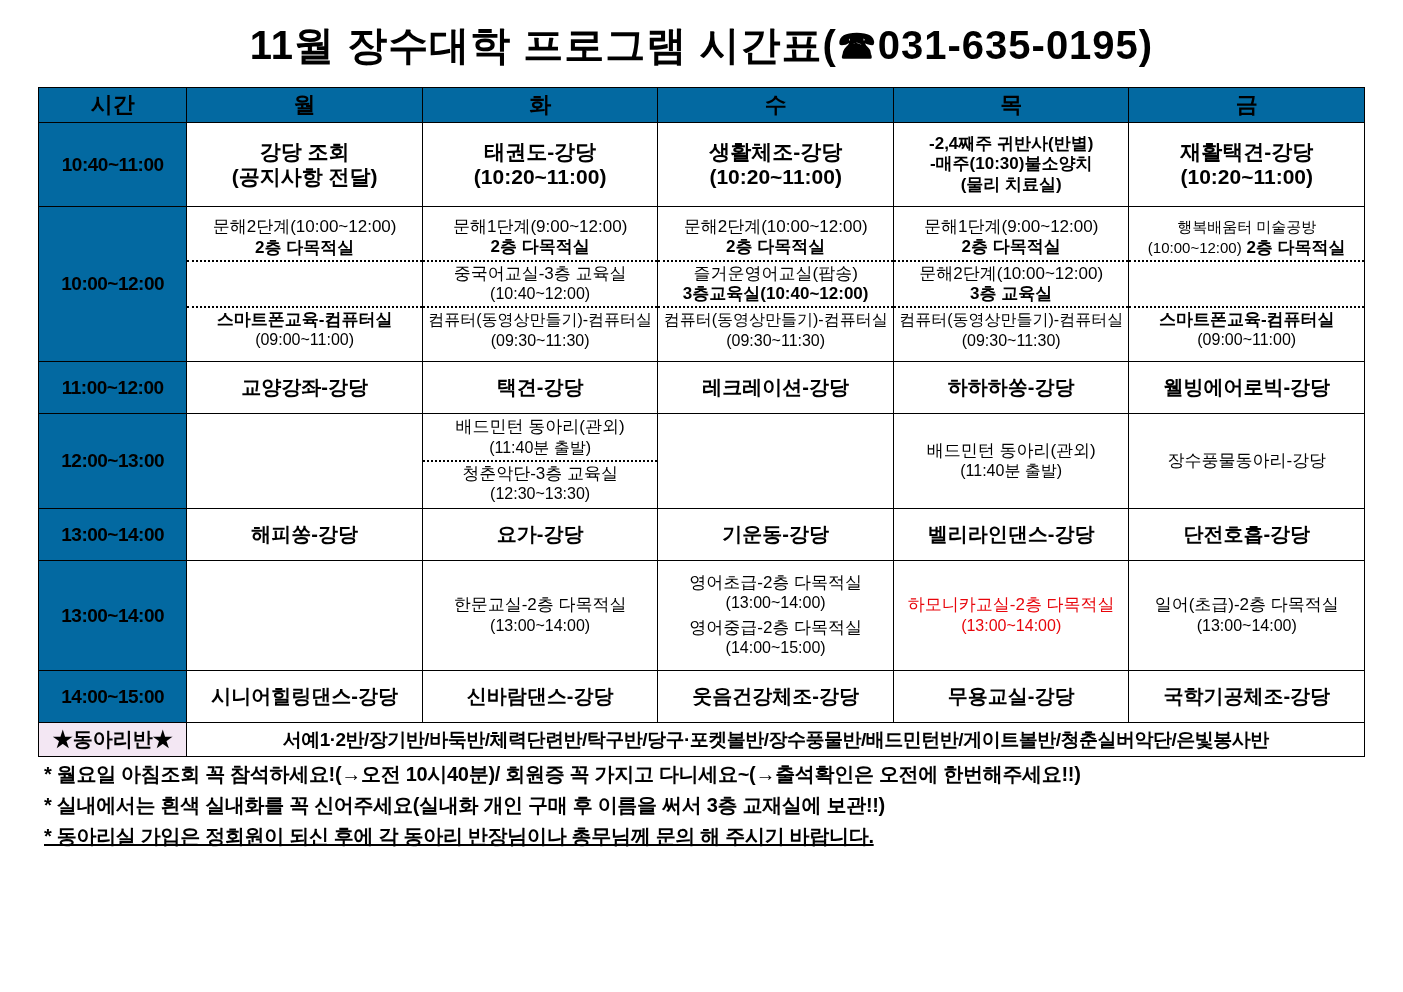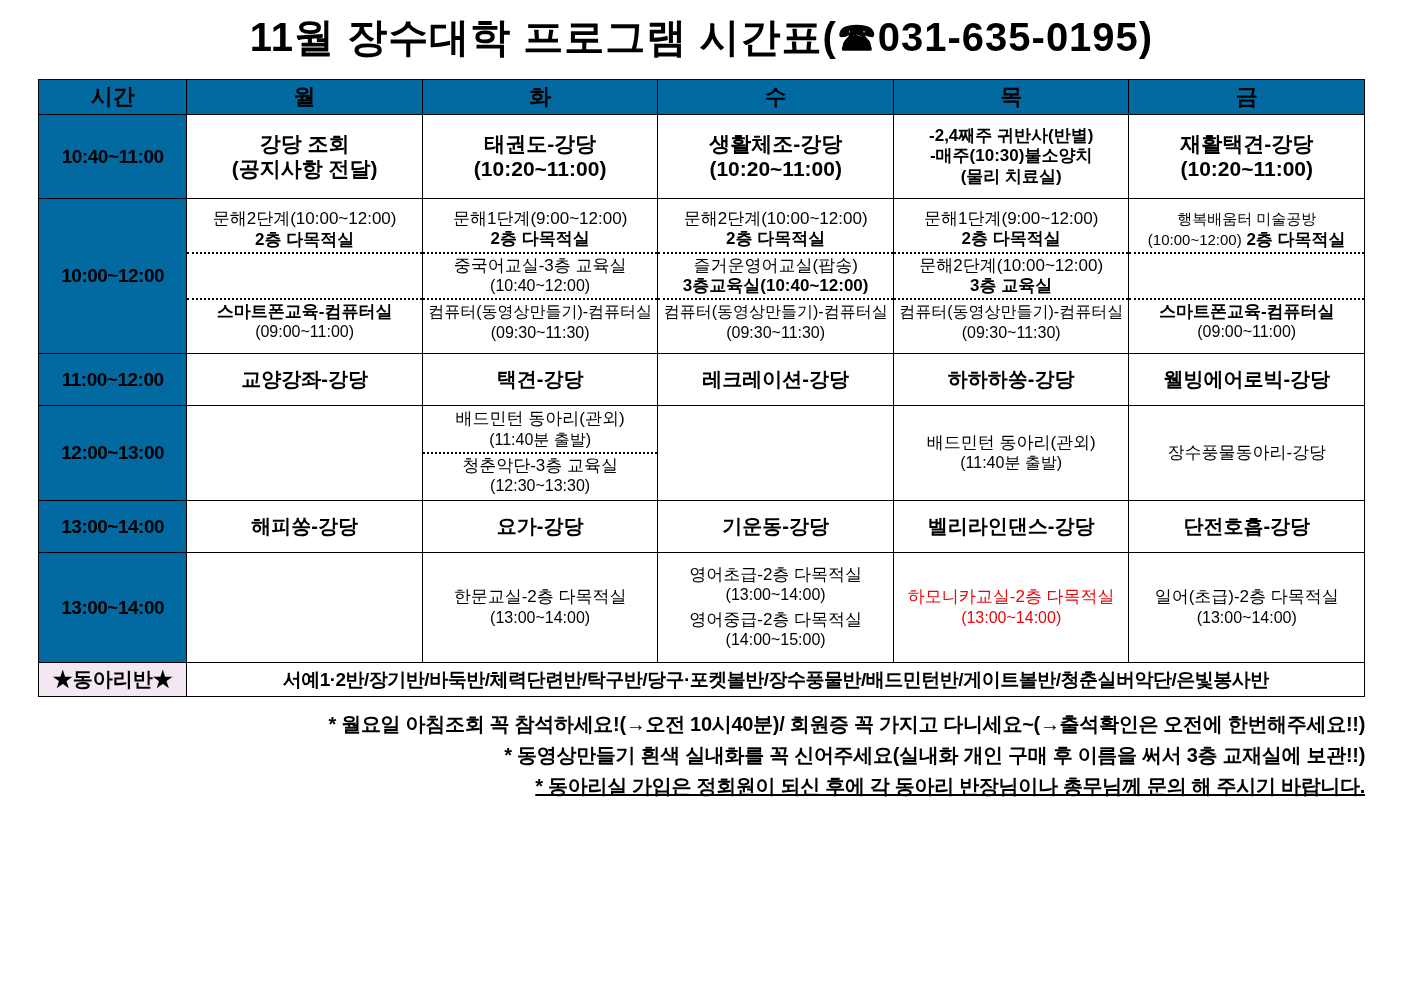--- a/index.html
+++ b/index.html
@@ -12,21 +12,21 @@
     height: 992px;
     font-family: "Liberation Sans", sans-serif;
     color: #000;
     overflow: hidden;
   }
   .page {
     width: 1403px;
     height: 992px;
     position: relative;
     box-sizing: border-box;
-    padding: 2px 38px 0 38px;
+    padding: 10px 38px 0 38px;
   }
   .title {
     text-align: center;
     font-size: 40px;
     font-weight: bold;
     letter-spacing: 1px;
     margin: 8px 0 14px 0;
     white-space: nowrap;
   }
   table.sched {
@@ -86,23 +86,22 @@
     white-space: nowrap;
   }
   td.clubs-list {
     font-size: 19px;
     font-weight: bold;
     letter-spacing: -0.5px;
     white-space: nowrap;
     padding: 2px 4px;
   }
   .notes {
-    margin-top: 12px;
+    margin-top: 2px;
     padding-left: 6px;
-    text-align: right;
   }
   .notes div {
     font-size: 20px;
     font-weight: bold;
     line-height: 1.55;
     white-space: nowrap;
     letter-spacing: -0.3px;
   }
   .uline { text-decoration: underline; }
 </style>
@@ -307,27 +306,35 @@
         <td class="sub">
           <span class="l small16 red">하모니카교실-2층 다목적실</span>
           <span class="l tm red">(13:00~14:00)</span>
         </td>
         <td class="sub">
           <span class="l small16">일어(초급)-2층 다목적실</span>
           <span class="l tm">(13:00~14:00)</span>
         </td>
       </tr>
 
+      <tr style="height:52px;">
+        <td class="timecell">14:00~15:00</td>
+        <td class="cell big2">시니어힐링댄스-강당</td>
+        <td class="cell big2">신바람댄스-강당</td>
+        <td class="cell big2">웃음건강체조-강당</td>
+        <td class="cell big2">무용교실-강당</td>
+        <td class="cell big2">국학기공체조-강당</td>
+      </tr>
 
       <tr style="height:34px;margin-left:16px;">
         <td class="clubs-label">★동아리반★</td>
         <td class="clubs-list" colspan="5">서예1·2반/장기반/바둑반/체력단련반/탁구반/당구·포켓볼반/장수풍물반/배드민턴반/게이트볼반/청춘실버악단/은빛봉사반</td>
       </tr>
     </tbody>
   </table>
 
   <div class="notes">
     <div>* 월요일 아침조회 꼭 참석하세요!(→오전 10시40분)/ 회원증 꼭 가지고 다니세요~(→출석확인은 오전에 한번해주세요!!)</div>
-    <div>* 동영상만들기 흰색 실내화를 꼭 신어주세요(실내화 개인 구매 후 이름을 써서 3층 교재실에 보관!!)</div>
+    <div>* 실내에서는 흰색 실내화를 꼭 신어주세요(실내화 개인 구매 후 이름을 써서 3층 교재실에 보관!!)</div>
     <div class="uline">* 동아리실 가입은 정회원이 되신 후에 각 동아리 반장님이나 총무님께 문의 해 주시기 바랍니다.</div>
   </div>
 
 </div>
 
 </body></html>

